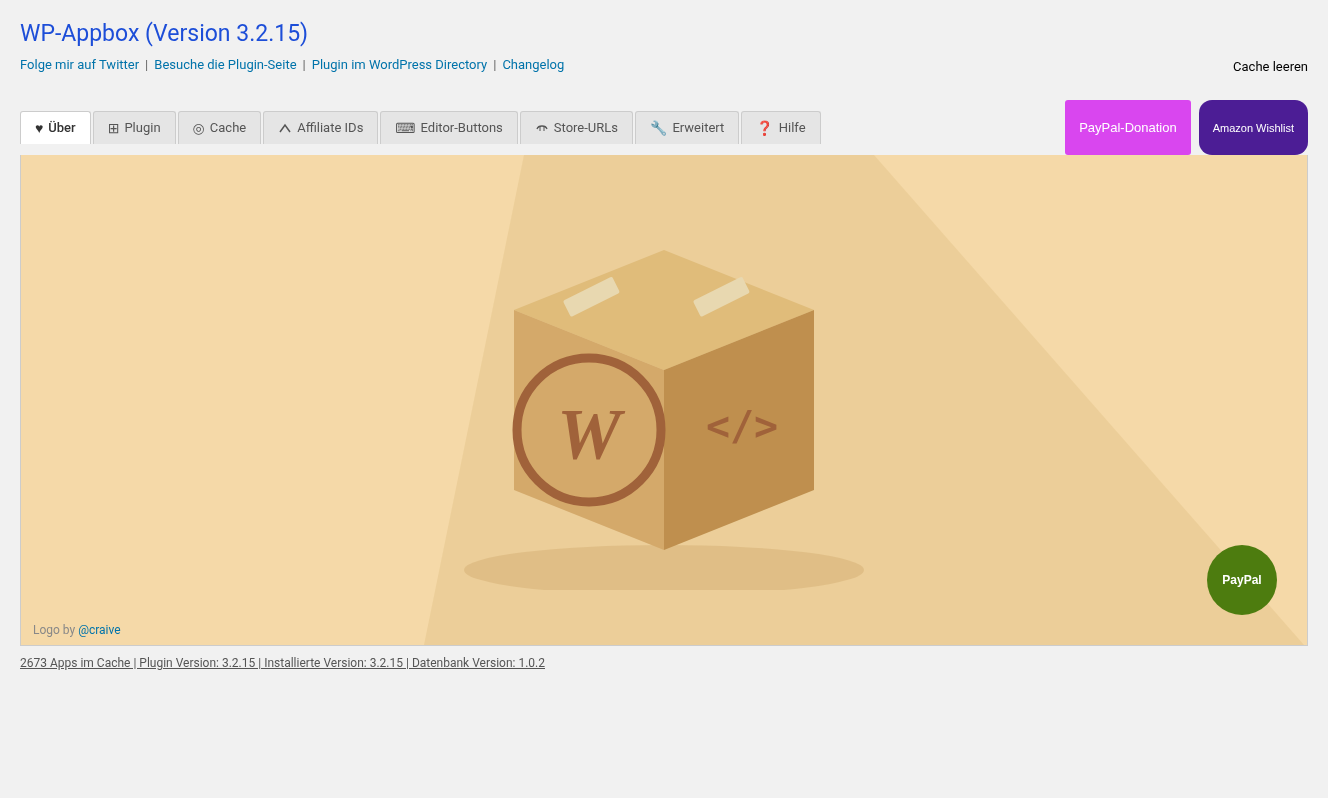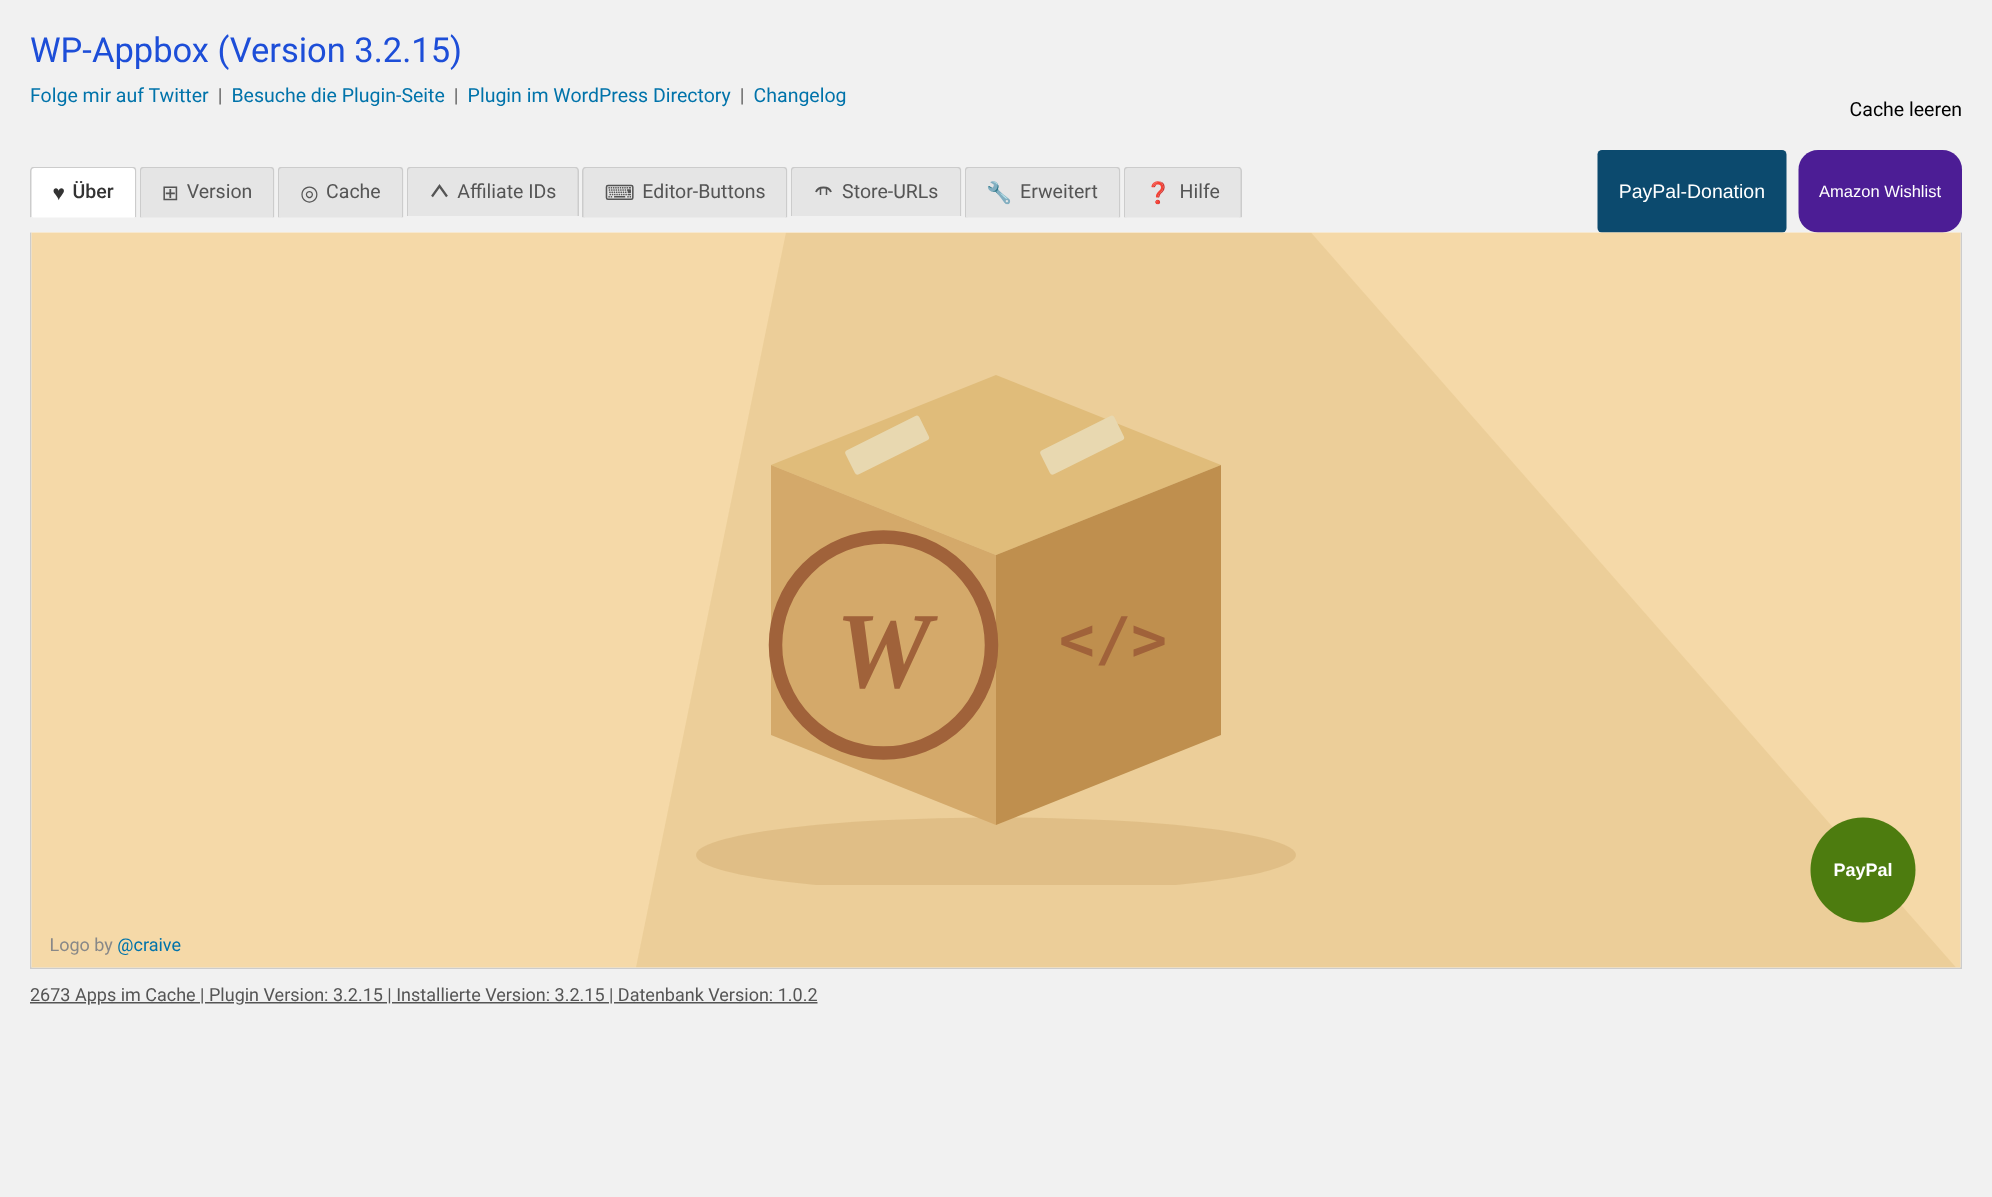--- a/index.html
+++ b/index.html
@@ -70,21 +70,21 @@
       font-weight: 500;
     }
     .nav-tab .tab-icon {
       font-size: 14px;
     }
     .top-right-buttons {
       display: flex;
       gap: 8px;
     }
     .btn-paypal {
-      background: #0c4a6e;
+      background: #d946ef;
       color: #fff;
       border: none;
       padding: 20px 14px;
       border-radius: 3px;
       cursor: pointer;
       font-size: 13px;
     }
     .btn-amazon {
       background: #4c1d95;
       color: #fff;
@@ -102,21 +102,21 @@
       font-size: 13px;
       text-decoration: none;
       padding: 0;
       position: absolute;
       right: 20px;
       top: 75px;
     }
     .header-row {
       display: flex;
       justify-content: space-between;
-      align-items: center;
+      align-items: flex-start;
       position: relative;
     }
     .content-area {
       background: #fff;
       border: 1px solid #ccc;
       border-top: none;
     }
     .hero-image {
       width: 100%;
       height: 490px;
@@ -204,21 +204,21 @@
   </div>
 
   <div class="top-bar" style="margin-top: 12px;">
     <ul class="nav-tabs">
       <li class="nav-tab active">
         <span class="tab-icon">♥</span>
         <span>Über</span>
       </li>
       <li class="nav-tab">
         <span class="tab-icon">⊞</span>
-        <span>Version</span>
+        <span>Plugin</span>
       </li>
       <li class="nav-tab">
         <span class="tab-icon">◎</span>
         <span>Cache</span>
       </li>
       <li class="nav-tab">
         <span class="tab-icon">
           <svg width="14" height="14" viewBox="0 0 14 14" fill="none" style="vertical-align:middle">
             <polyline points="2,10 7,3 12,10" stroke="#555" stroke-width="1.5" fill="none"></polyline>
           </svg>

